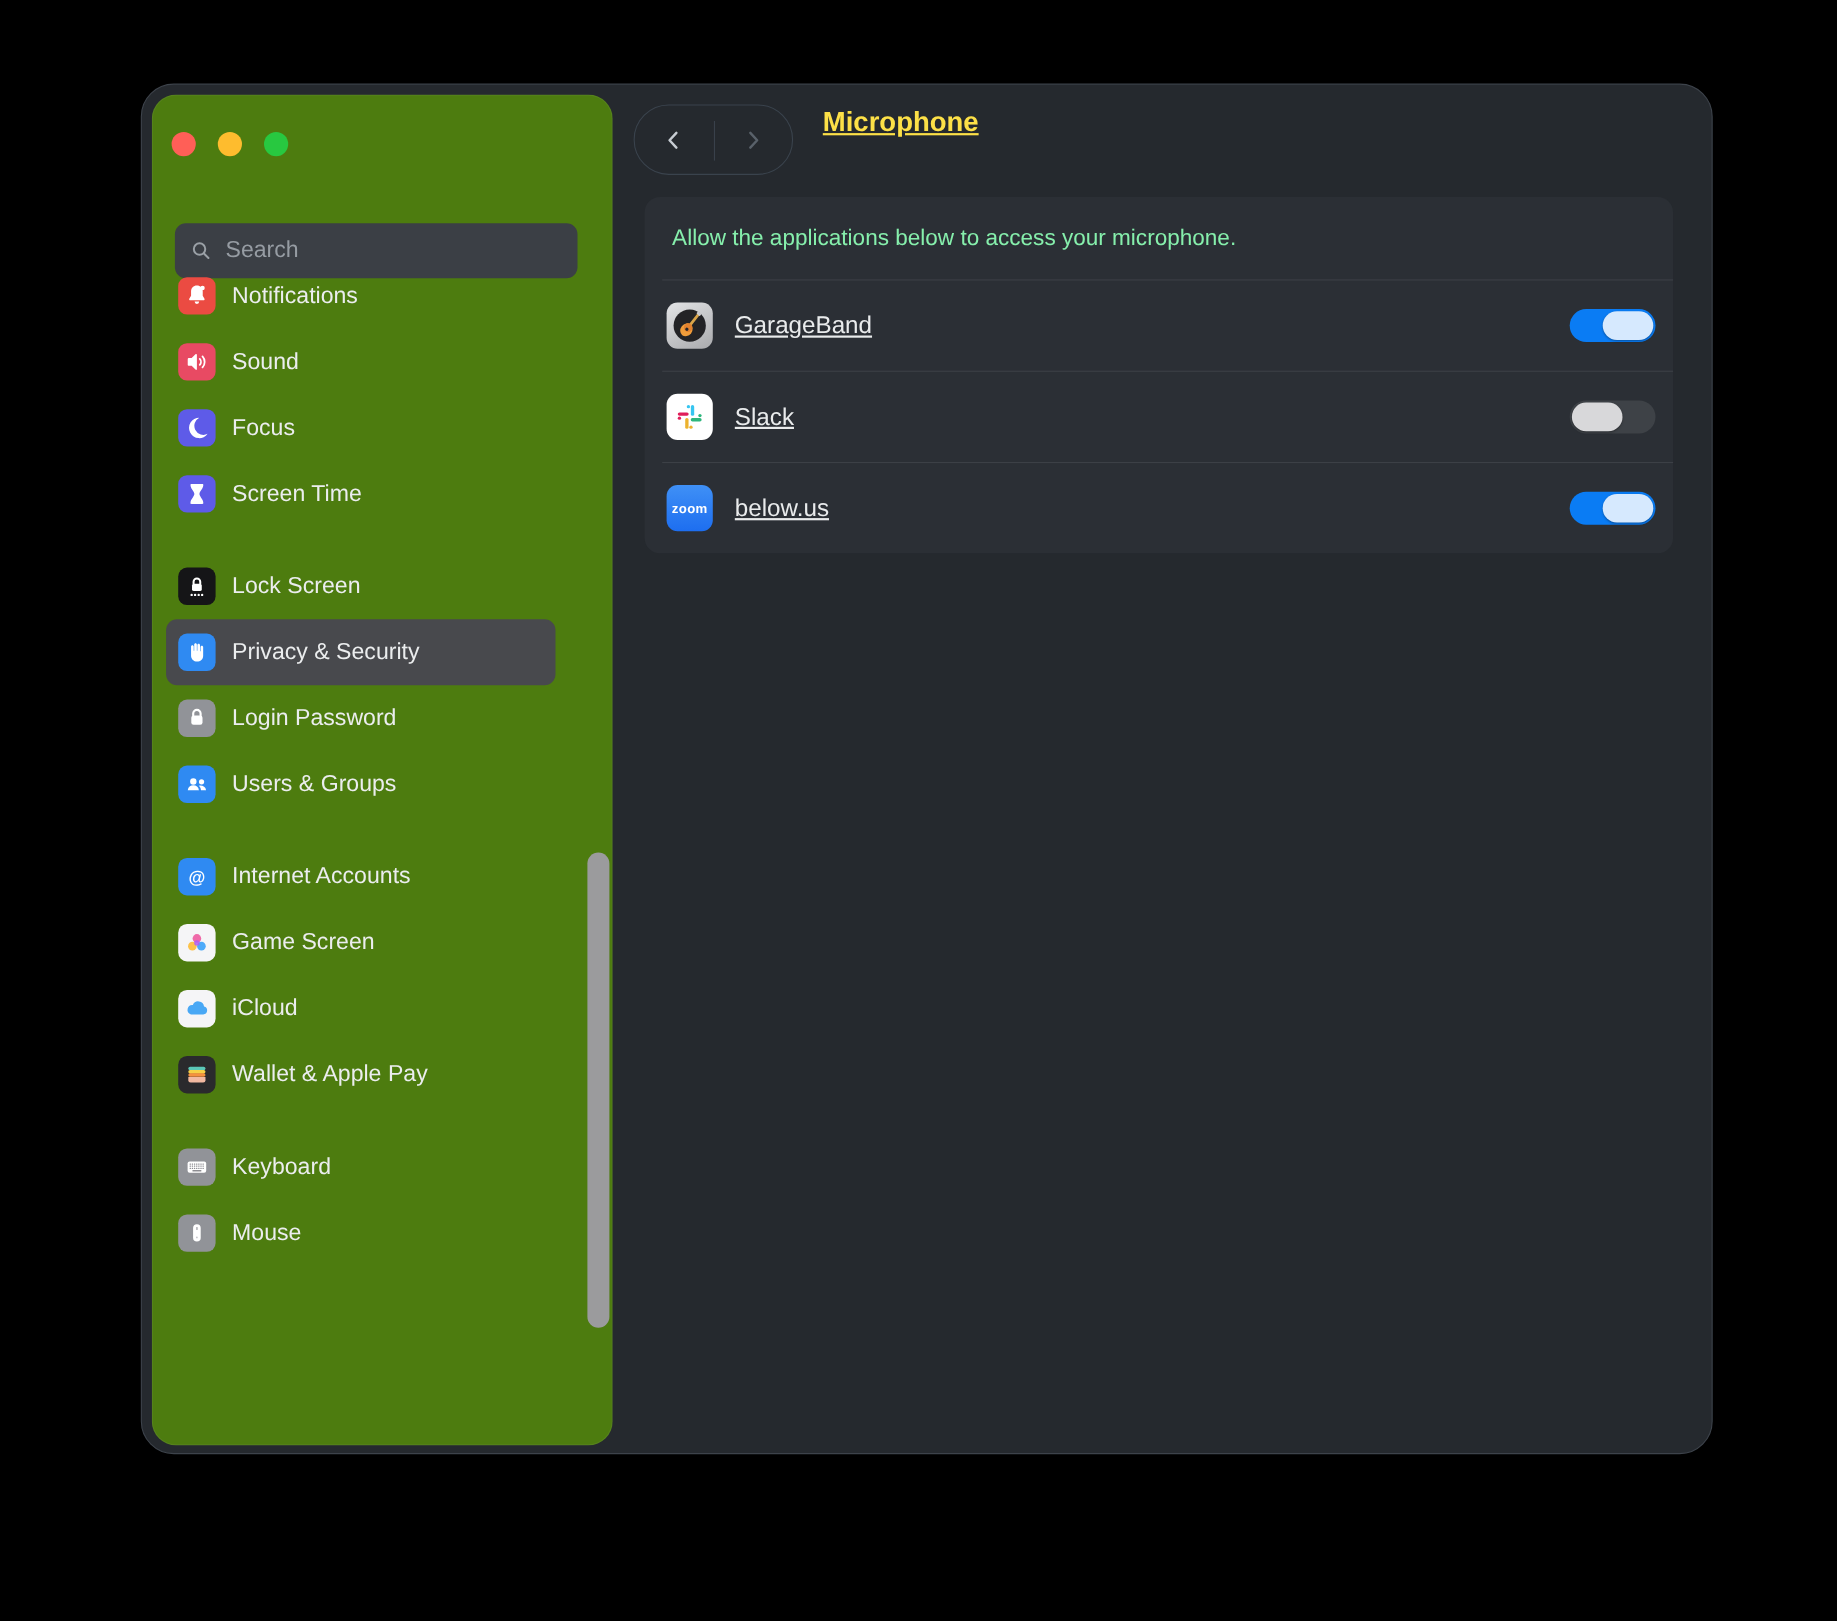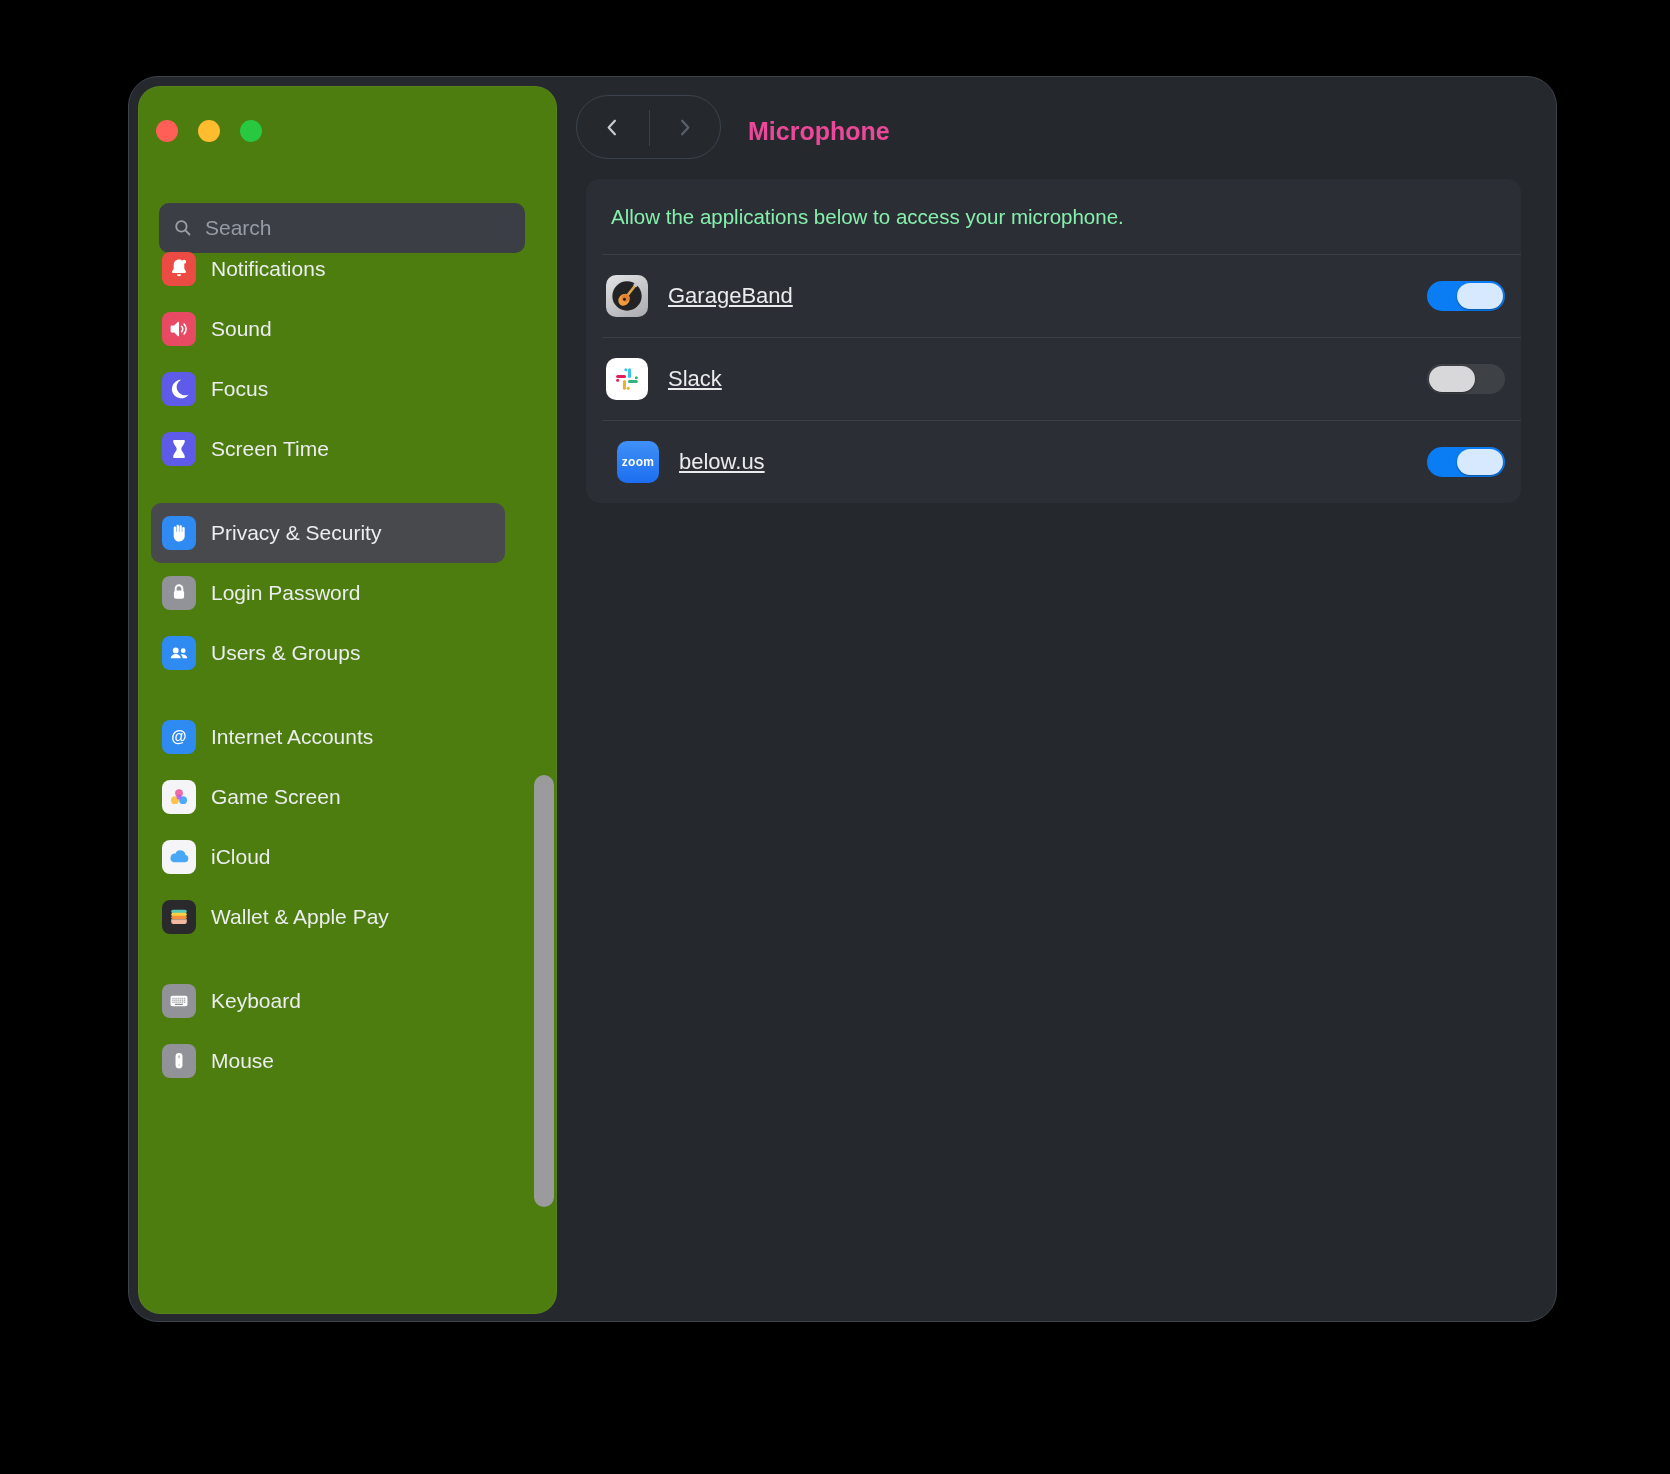--- a/index.html
+++ b/index.html
@@ -36,33 +36,33 @@
 
   
   .main{position:absolute;left:428px;top:0;right:0;bottom:0;}
   .nav-pill{position:absolute;left:19px;top:18px;width:145px;height:64px;border-radius:32px;
     border:1.5px solid #3a434d;display:flex;align-items:center;}
   .nav-btn{width:50%;height:100%;display:flex;align-items:center;justify-content:center;
     background:none;border:none;padding:0;cursor:default;}
   .nav-btn.back{color:#c7ccd2;}
   .nav-btn.fwd{color:#59616a;}
   .nav-divider{position:absolute;left:50%;top:14px;width:1px;height:36px;background:#39414b;}
-  .win-title{position:absolute;left:191px;top:40px;font-size:25px;font-weight:700;color:#ec4899;}
+  .win-title{position:absolute;left:191px;top:20px;font-size:25px;font-weight:700;color:#fde047;text-decoration:underline;}
 
   .panel{position:absolute;left:29px;top:102px;width:935px;border-radius:14px;background:#2b2f35;}
   .panel-desc{height:75px;display:flex;align-items:center;padding:0 25px;
     font-size:20.5px;color:#86efac;}
   .divider{height:1px;background:#3c4046;margin-left:16px;}
   .app-row{height:82px;display:flex;align-items:center;padding:0 16px 0 20px;}
   .app-badge{width:42px;height:42px;border-radius:10px;display:flex;align-items:center;
     justify-content:center;flex:0 0 auto;overflow:hidden;}
   .app-badge svg{display:block;}
   .app-badge.garageband{background:linear-gradient(150deg,#e3e4e6 0%,#a9aaad 100%);}
   .app-badge.slack{background:#ffffff;}
-  .app-badge.zoom{background:linear-gradient(180deg,#3f90f6 0%,#1d6ef0 100%);margin-left:11px;}
+  .app-badge.zoom{background:linear-gradient(180deg,#3f90f6 0%,#1d6ef0 100%);}
   .zoom-word{color:#fff;font-size:12px;font-weight:700;letter-spacing:.3px;}
   .app-label{margin-left:20px;font-size:22px;color:#e9ebec;text-decoration:underline;}
 
   .toggle{margin-left:auto;width:78px;height:30px;border-radius:15px;position:relative;cursor:default;}
   .toggle .knob{position:absolute;top:2px;width:46px;height:26px;border-radius:13px;
     box-shadow:0 1px 2px rgba(0,0,0,.35);}
   .toggle.on .knob{left:30px;background:#d6e9fe;}
   .toggle.off{background:#3e4247;}
   .toggle.off .knob{left:2px;background:#d8d8da;}
 </style>
@@ -119,20 +119,35 @@
           <div class="sb-item">
             <span class="sb-badge" style="background: rgb(94, 91, 232);">
               <svg width="26" height="26" viewBox="0 0 24 24">
                 <path fill="#fff" d="M7.4 3.6h9.2c.5 0 .8.4.8.8 0 3.3-2.7 4.6-3.3 7.6.6 3 3.3 4.3 3.3 7.6 0 .4-.3.8-.8.8H7.4c-.5 0-.8-.4-.8-.8 0-3.3 2.7-4.6 3.3-7.6-.6-3-3.3-4.3-3.3-7.6 0-.4.3-.8.8-.8z"></path>
               </svg>
             </span>
             <span class="sb-label">Screen Time</span>
           </div>
         </div>
         <div class="sb-group">
+          <div class="sb-item">
+            <span class="sb-badge" style="background: rgb(21, 21, 23);">
+              <svg width="26" height="26" viewBox="0 0 24 24">
+                <path d="M9.2 9.8V8.2a2.8 2.8 0 0 1 5.6 0v1.6" stroke="#fff" stroke-width="1.7" fill="none" stroke-linecap="round"></path>
+                <rect x="7.9" y="9.8" width="8.2" height="6.2" rx="1.6" fill="#fff"></rect>
+                <g fill="#fff">
+                  <circle cx="7.6" cy="19.2" r="1"></circle>
+                  <circle cx="10.5" cy="19.2" r="1"></circle>
+                  <circle cx="13.5" cy="19.2" r="1"></circle>
+                  <circle cx="16.4" cy="19.2" r="1"></circle>
+                </g>
+              </svg>
+            </span>
+            <span class="sb-label">Lock Screen</span>
+          </div>
           <div class="sb-item selected">
             <span class="sb-badge" style="background: rgb(47, 138, 242);">
               <svg width="26" height="26" viewBox="0 0 24 24">
                 <path fill="#fff" d="M7.1 13.4V7.1c0-.62.5-1.1 1.1-1.1s1.1.48 1.1 1.1v3.7h.45V5.5c0-.62.5-1.1 1.1-1.1s1.1.48 1.1 1.1v5.3h.45V5.9c0-.62.5-1.1 1.1-1.1s1.1.48 1.1 1.1v5.2h.45V7.5c0-.62.5-1.1 1.1-1.1s1.1.48 1.1 1.1v7.3c0 2.9-2.3 5-5.1 5s-5.05-2.1-5.05-4.9z"></path>
               </svg>
             </span>
             <span class="sb-label">Privacy &amp; Security</span>
           </div>
           <div class="sb-item">
             <span class="sb-badge" style="background: rgb(145, 147, 152);">

